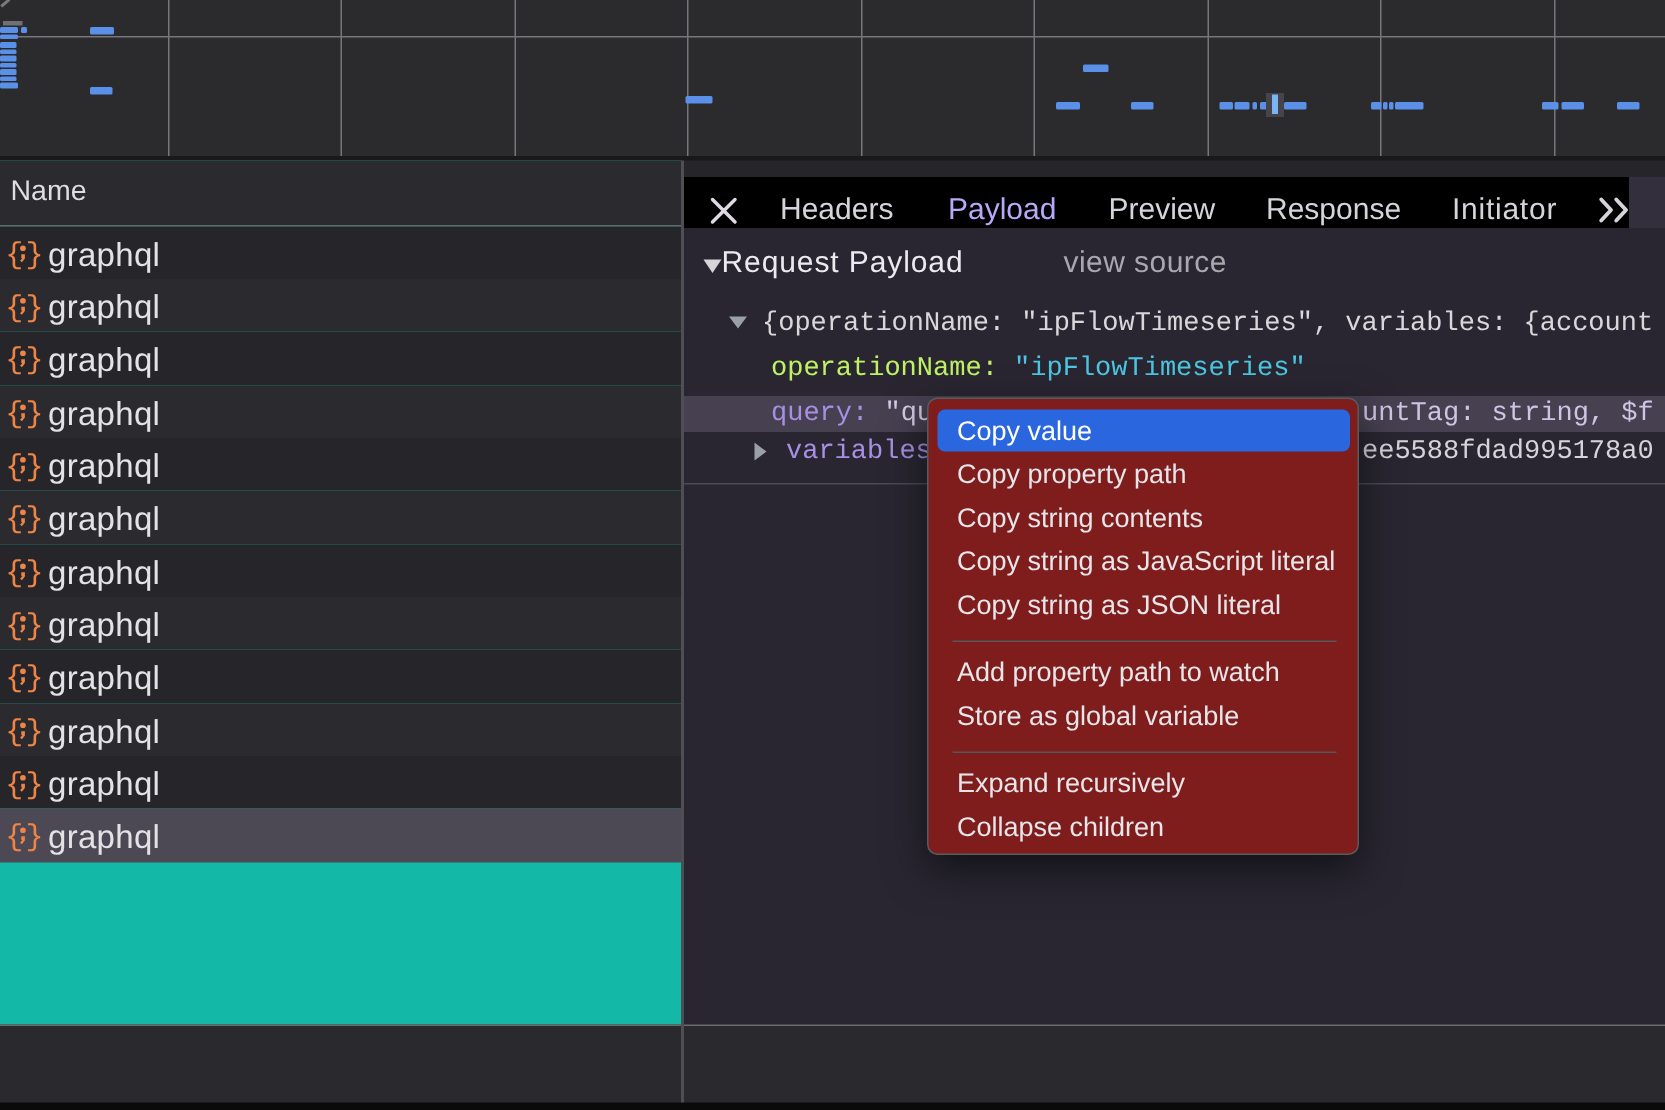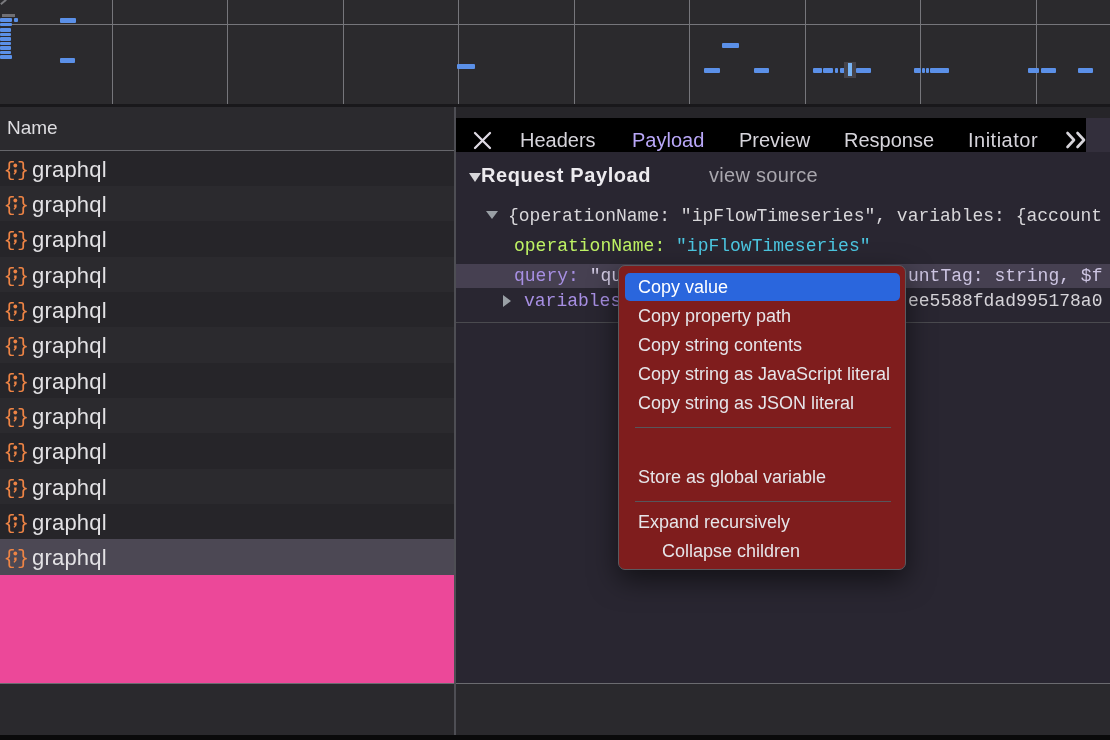--- a/index.html
+++ b/index.html
@@ -62,21 +62,21 @@
     <div class="bar" style="left:922px;top:68px;width:3px;height:4.5px;"></div>
     <div class="bar" style="left:926px;top:68px;width:3px;height:4.5px;"></div>
     <div class="bar" style="left:930px;top:68px;width:19px;height:4.5px;"></div>
     <div class="bar" style="left:1028px;top:68px;width:11px;height:4.5px;"></div>
     <div class="bar" style="left:1041px;top:68px;width:15px;height:4.5px;"></div>
     <div class="bar" style="left:1078px;top:68px;width:15px;height:4.5px;"></div>
   </div>
 
   <div class="abs" style="left:0;top:104px;width:1110px;height:3px;background:#19181b;"></div>
 
-  <div class="abs" style="left:0;top:107px;width:454px;height:576px;background:#ec4899;text-decoration:underline;" id="table">
+  <div class="abs" style="left:0;top:107px;width:454px;height:576px;background:#14b8a6;text-decoration:underline;" id="table">
     <div class="abs" style="left:0;top:0;width:454px;height:43px;background:#2b2a2e;">
       <div class="abs" style="left:7px;top:9px;font-size:19px;color:#dedde1;height:24px;line-height:24px;">Name</div>
     </div>
     <div class="abs" style="left:0;top:43px;width:454px;height:1px;background:#66666b;"></div>
     <div id="rows">
       <div class="row" style="top:43.60px;height:35.33px;background:#262529;">
           <svg style="position:absolute;left:2px;top:9px;" width="26" height="21" viewBox="0 0 26 21">
             <text x="1.5" y="15.5" font-family="Liberation Mono, monospace" font-size="20" fill="#ee8445">{</text>
             <text x="15" y="15.5" font-family="Liberation Mono, monospace" font-size="20" fill="#ee8445">}</text>
             <circle cx="13.3" cy="5.5" r="1.9" fill="#ee8445"></circle>
@@ -198,21 +198,21 @@
     <div class="tab" style="left:513px;letter-spacing:0.5px;">Initiator</div>
     <svg class="abs" style="left:610px;top:13px;" width="22" height="18" viewBox="0 0 22 18">
       <path d="M2.5 2 L9 9 L2.5 16 M12.5 2 L19 9 L12.5 16" stroke="#d6d4da" stroke-width="2.6" stroke-linecap="round" stroke-linejoin="round" fill="none"></path>
     </svg>
     <div class="abs" style="left:631px;top:0;width:24px;height:45px;background:#332f3c;"></div>
   </div>
 
   <div class="abs" style="left:455px;top:152px;width:655px;height:531px;background:#292631;" id="content">
 
     <div class="abs" style="left:14px;top:21px;width:0;height:0;border-left:6.5px solid transparent;border-right:6.5px solid transparent;border-top:9px solid #d6d5d9;"></div>
-    <div class="abs" style="left:26px;top:10px;font-size:20px;font-weight:bold;letter-spacing:0.6px;color:#eceaee;height:26px;line-height:26px;">Request Payload</div>
+    <div class="abs" style="left:26px;top:10px;font-size:20px;font-weight:normal;letter-spacing:0.6px;color:#eceaee;height:26px;line-height:26px;">Request Payload</div>
     <div class="abs" style="left:254px;top:11px;font-size:20px;letter-spacing:0.3px;color:#a9a7ae;height:24px;line-height:24px;">view source</div>
 
     <div class="abs" style="left:0;top:112px;width:655px;height:24px;background:#464051;"></div>
 
     <div class="abs" style="left:31px;top:59px;width:0;height:0;border-left:6.5px solid transparent;border-right:6.5px solid transparent;border-top:8px solid #9aa0a6;"></div>
     <div class="mono abs" style="left:53px;top:52px;color:#d8d7da;">{operationName: "ipFlowTimeseries", variables: {account</div>
     <div class="mono abs" style="left:59px;top:82px;"><span style="color:#bef264">operationName:</span> <span style="color:#4cc6e0">"ipFlowTimeseries"</span></div>
     <div class="mono abs" style="left:59px;top:112px;"><span style="color:#a78fe3">query:</span> <span style="color:#d3cbe4">"qu</span></div>
     <div class="mono abs" style="left:453px;top:112px;color:#cdc5e2;">untTag: string, $f</div>
     <div class="abs" style="left:48px;top:143px;width:0;height:0;border-top:6.5px solid transparent;border-bottom:6.5px solid transparent;border-left:8px solid #9aa0a6;"></div>
@@ -229,19 +229,20 @@
   <div class="abs" style="left:454px;top:107px;width:1.5px;height:628px;background:#4e4e54;"></div>
 
   <div class="abs" style="left:618px;top:265px;width:288px;height:305px;background:#7f1d1d;border:1px solid #5a5a5f;border-radius:7px;box-shadow:0 10px 28px rgba(0,0,0,0.55);" id="menu">
     <div class="abs" style="left:6px;top:7px;width:275px;height:28px;background:#2a66dd;border-radius:5px;"></div>
     <div class="menuitem" style="top:9px;color:#ffffff;">Copy value</div>
     <div class="menuitem" style="top:38px;">Copy property path</div>
     <div class="menuitem" style="top:67px;">Copy string contents</div>
     <div class="menuitem" style="top:125px;">Copy string as JSON literal</div>
     <div class="menuitem" style="top:96px;">Copy string as JavaScript literal</div>
     <div class="abs" style="left:16px;top:161px;width:256px;height:1px;background:#57565b;"></div>
+    <div class="menuitem" style="top:170px;">Add property path to watch</div>
     <div class="menuitem" style="top:199px;">Store as global variable</div>
     <div class="abs" style="left:16px;top:235px;width:256px;height:1px;background:#57565b;"></div>
     <div class="menuitem" style="top:244px;">Expand recursively</div>
-    <div class="menuitem" style="top:273px;margin-left:24px;">Collapse children</div>
+    <div class="menuitem" style="top:273px;">Collapse children</div>
   </div>
 
 </div>
 
 </body></html>

